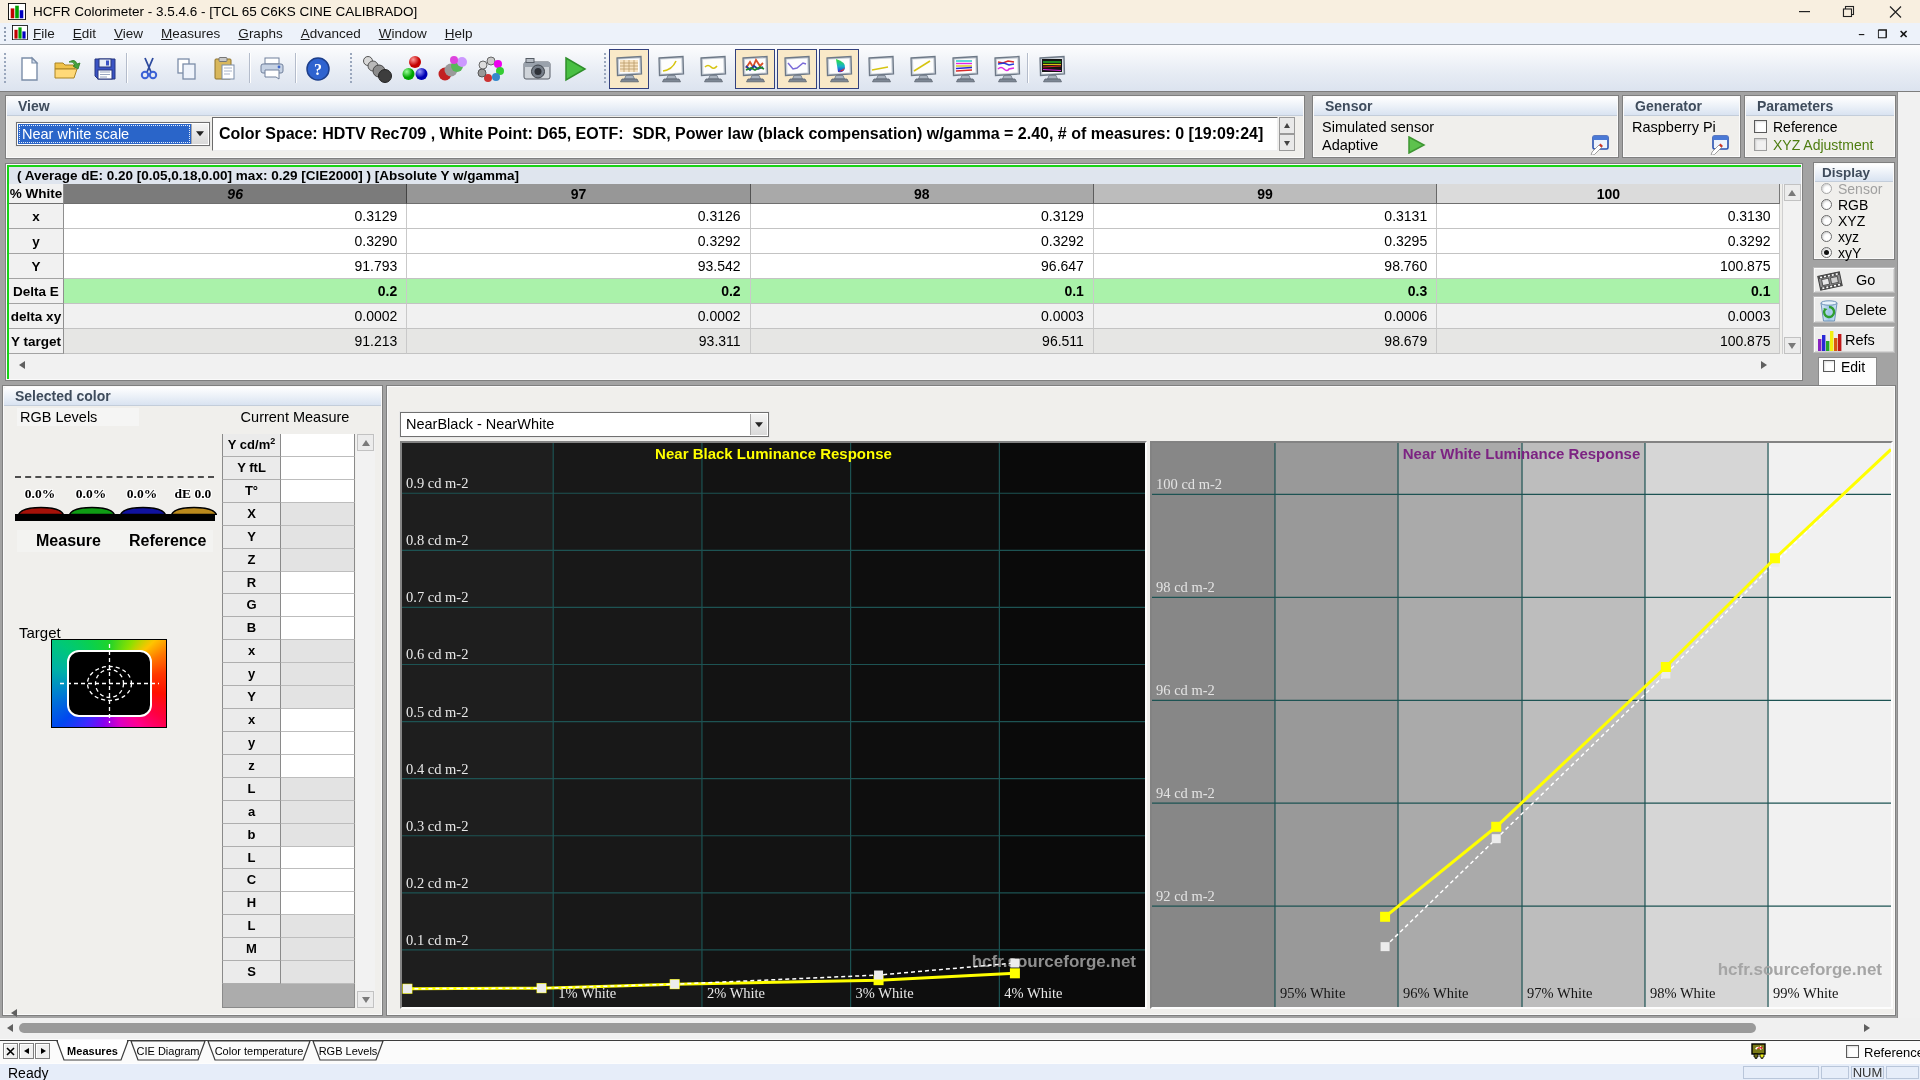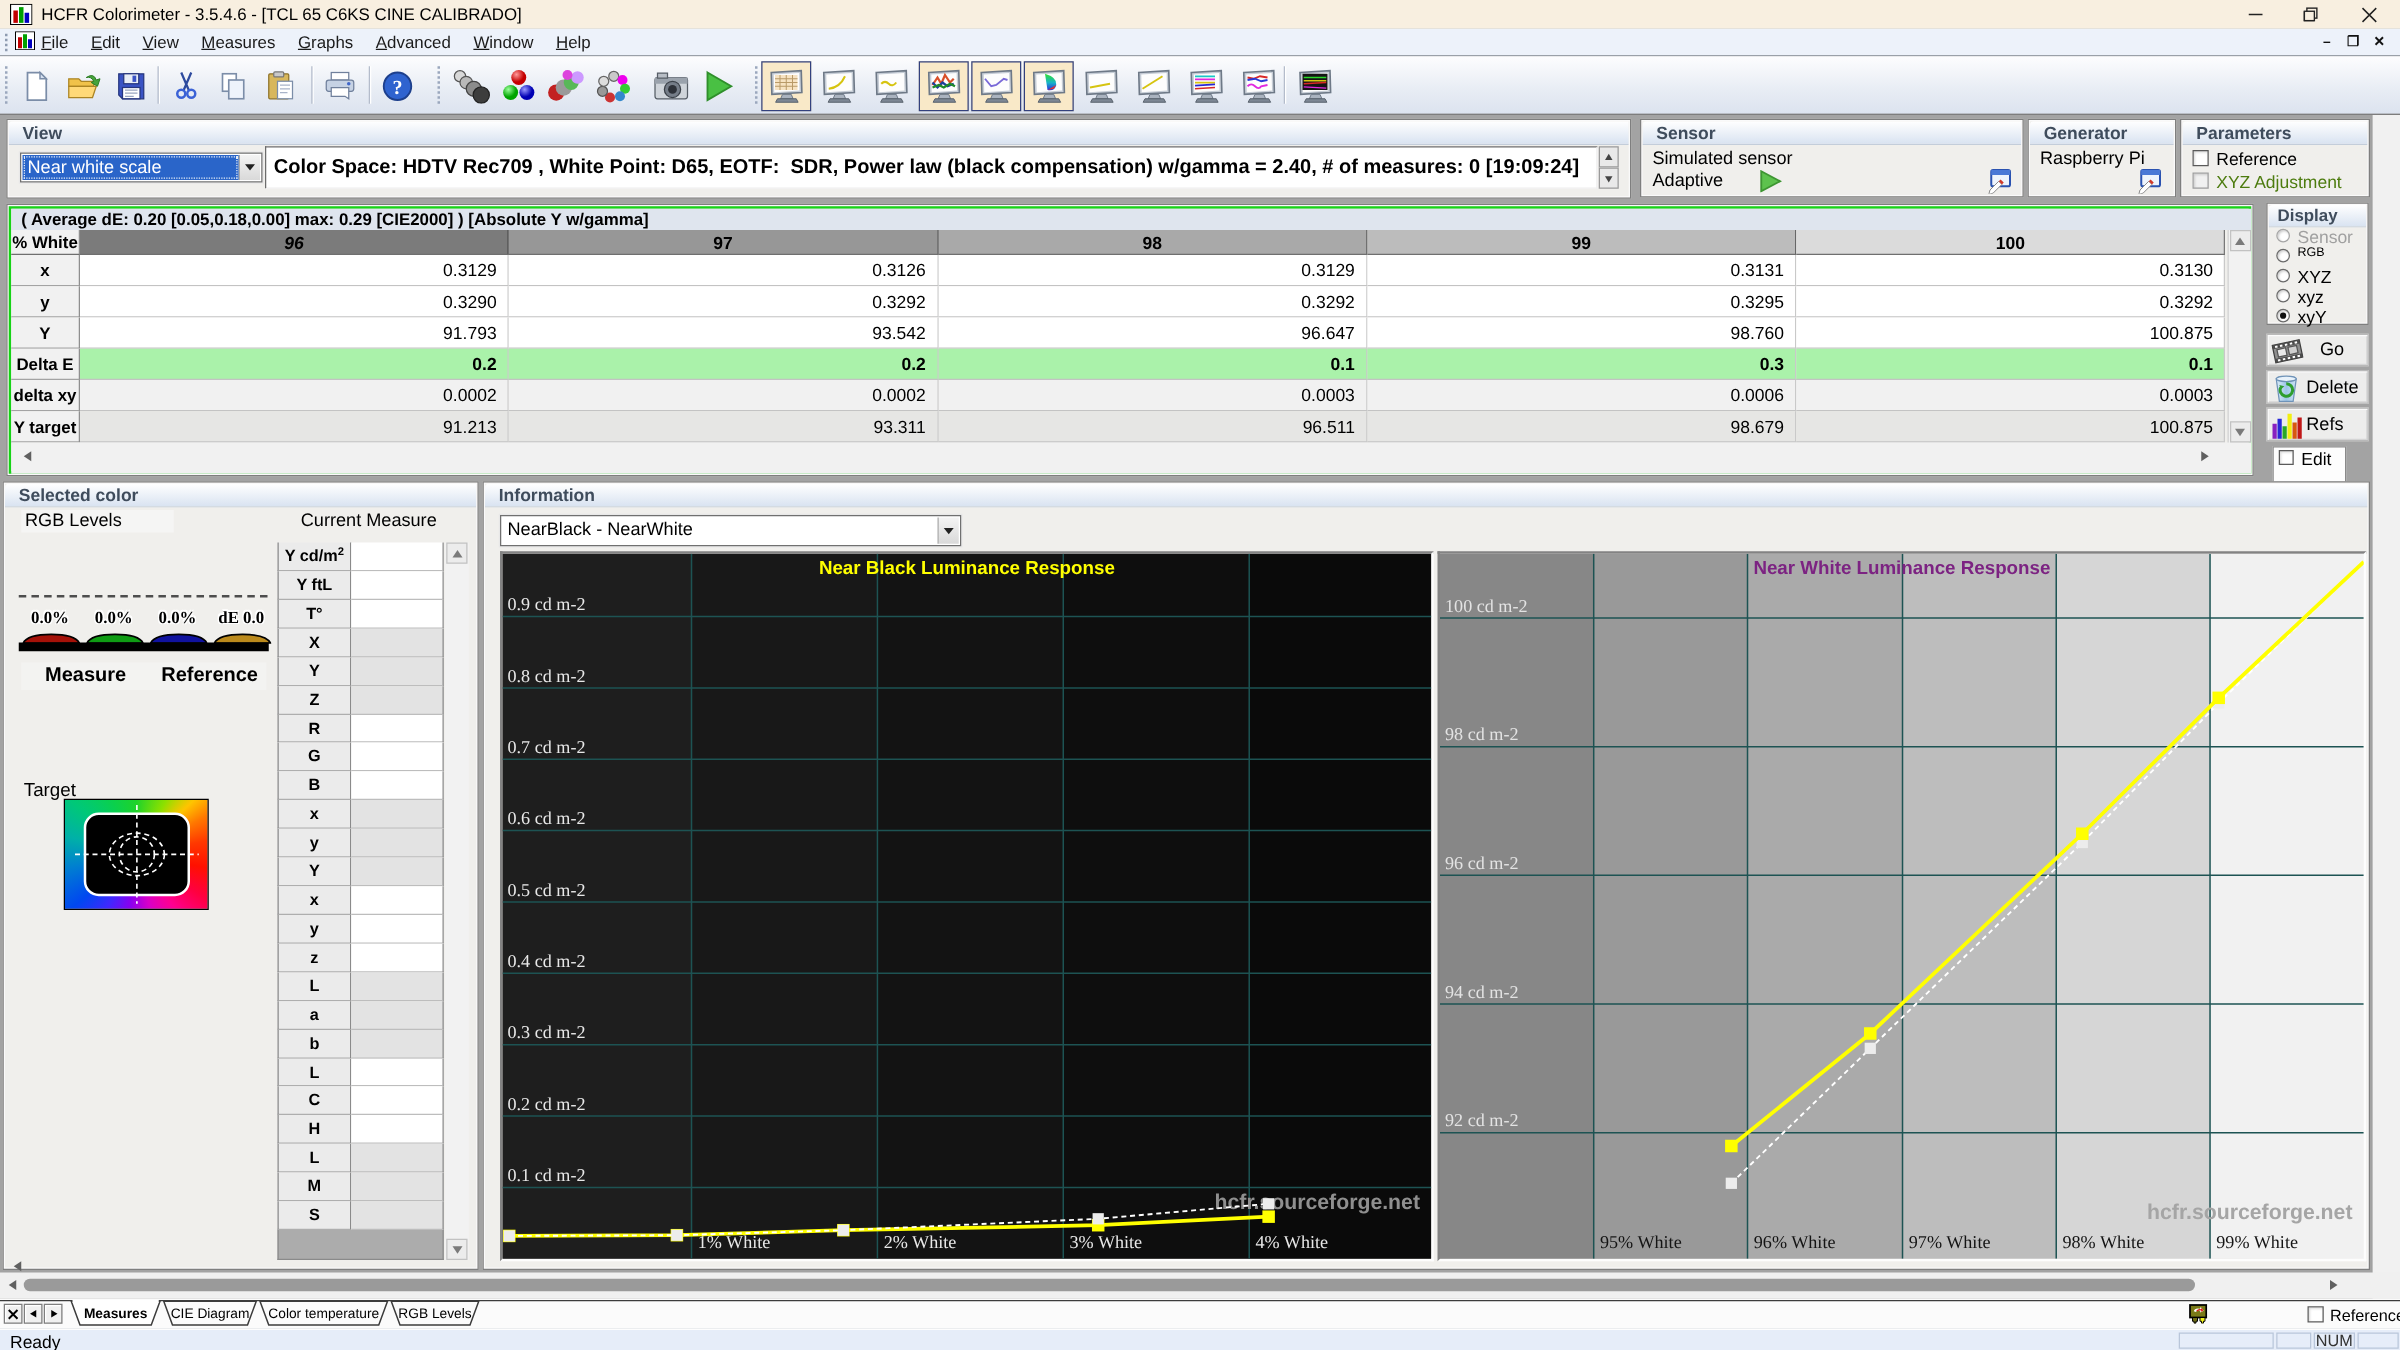--- a/index.html
+++ b/index.html
@@ -533,21 +533,21 @@
         </div>
       </div>
   </div>
 
   <div class="abs pane" style="left:1813px;top:162px;width:82px;height:98px">
     <div class="pane-header" style="height:18px;padding-left:7px;font-size:13.5px">Display</div>
     <div id="display-radios">
         <div class="radio disabled" style="left: 7px; top: 20px;"></div>
         <div class="abs" style="left: 24px; top: 18px; font-size: 14px; color: rgb(160, 160, 160);">Sensor</div>
         <div class="radio" style="left: 7px; top: 36px;"></div>
-        <div class="abs" style="left: 24px; top: 34px; font-size: 10px; color: rgb(0, 0, 0);">RGB</div>
+        <div class="abs" style="left: 24px; top: 34px; font-size: 14px; color: rgb(0, 0, 0);">RGB</div>
         <div class="radio" style="left: 7px; top: 52px;"></div>
         <div class="abs" style="left: 24px; top: 50px; font-size: 14px; color: rgb(0, 0, 0);">XYZ</div>
         <div class="radio" style="left: 7px; top: 68px;"></div>
         <div class="abs" style="left: 24px; top: 66px; font-size: 14px; color: rgb(0, 0, 0);">xyz</div>
         <div class="radio" style="left: 7px; top: 84px;">
           <div class="dot"></div>
         </div>
         <div class="abs" style="left: 24px; top: 82px; font-size: 14px; color: rgb(0, 0, 0);">xyY</div>
       </div>
   </div>
@@ -708,21 +708,20 @@
           </div>
           <div class="sb-btn" style="left: 1px; top: 557px; width: 17px; height: 17px;">
             <div class="tri down"></div>
           </div>
         </div>
       </div>
     <div class="abs tri left" style="left:8px;top:623px"></div>
   </div>
 
   <div class="abs pane" style="left:386px;top:385px;width:1510px;height:631px">
-    <div class="pane-header">Information</div>
     <div class="combo" style="left:13px;top:26px;width:369px;height:25px">
       <div class="val">NearBlack - NearWhite</div>
       <div class="drop">
           <div class="arrow-down"></div>
         </div>
     </div>
     <div class="chartbox" style="left:13px;top:55px;width:747px;height:568px" id="chart0">
         <svg width="743" height="564">
           <defs>
             <linearGradient id="chart0-bg" x1="0" y1="0" x2="1" y2="0">

